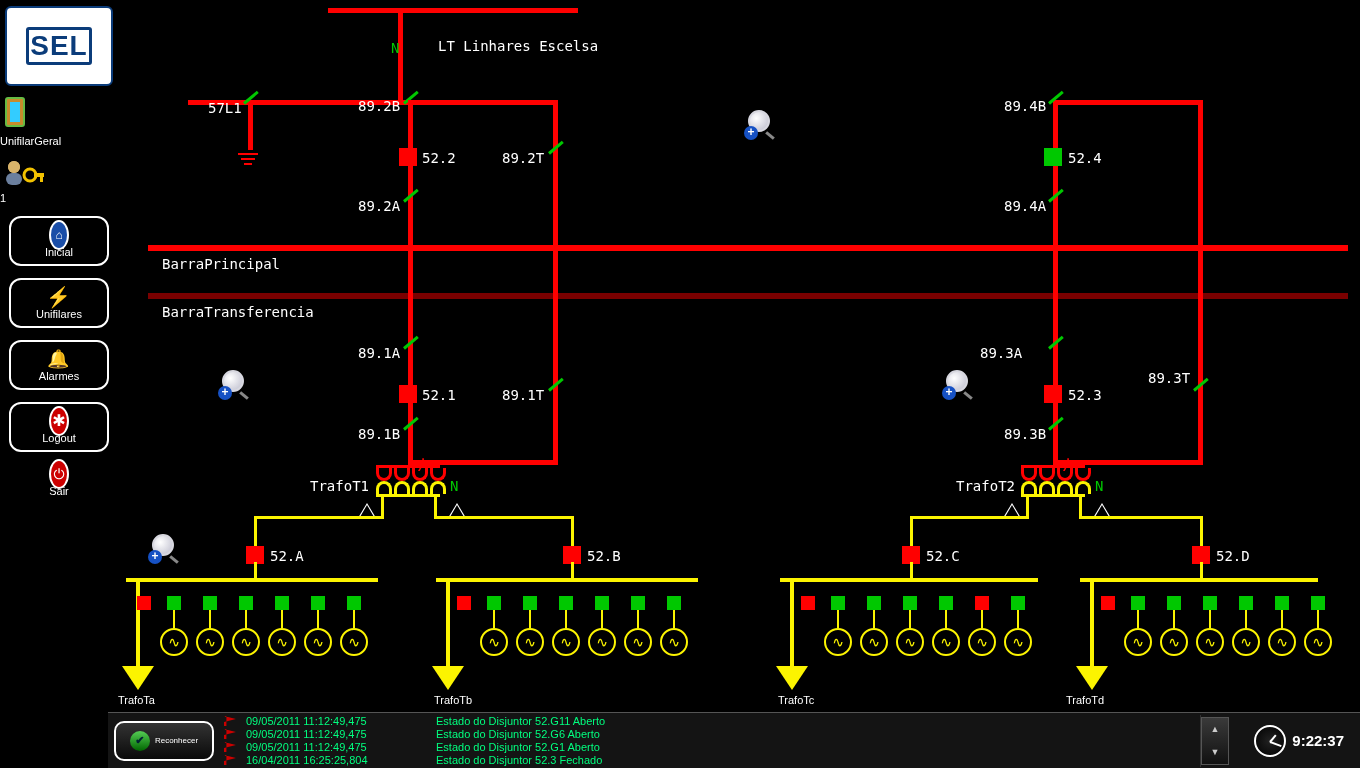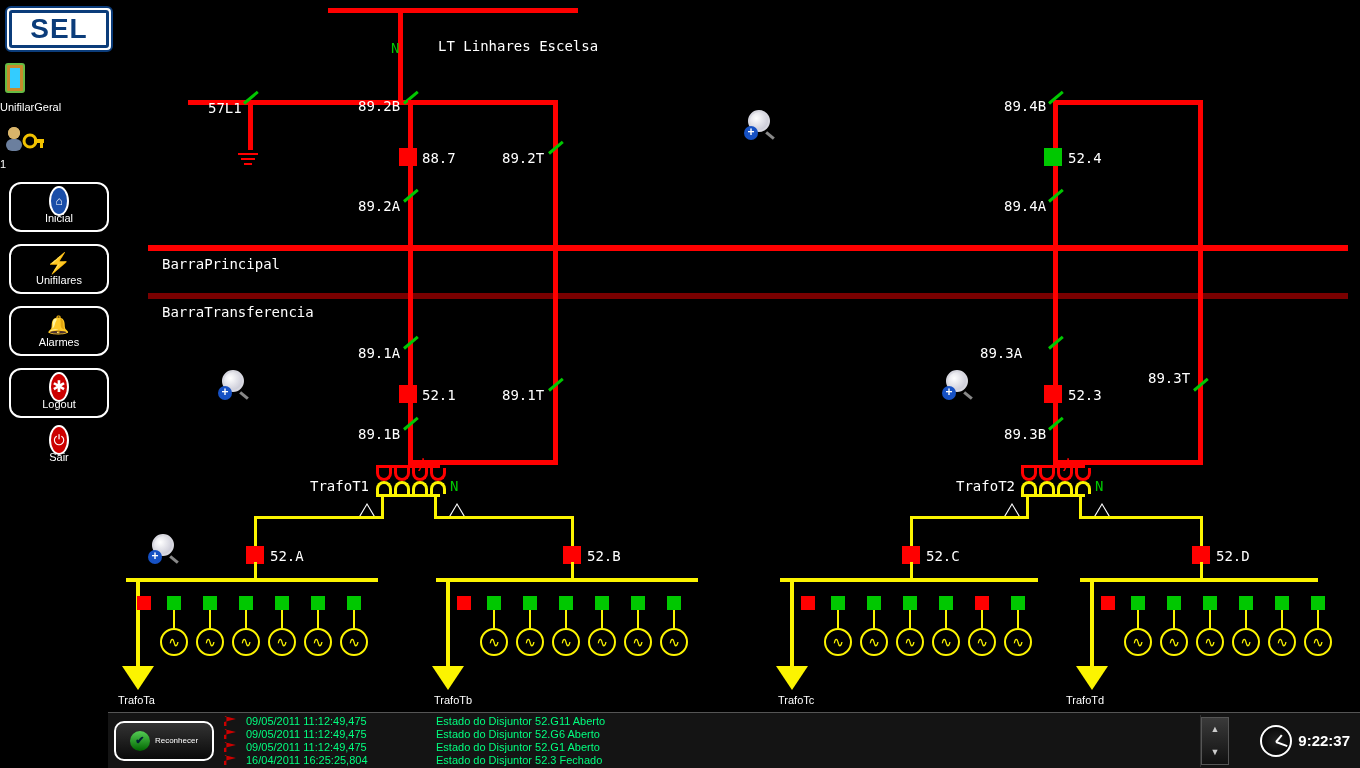--- a/index.html
+++ b/index.html
@@ -4,21 +4,21 @@
 <style>
   html,body{margin:0;padding:0;width:1360px;height:768px;background:#000;color:#fff;
     font-family:"Lucida Console",Monaco,monospace;font-size:14px;overflow:hidden}
   
   #sidebar{position:absolute;left:0;top:0;width:118px;height:768px}
   .logo{width:104px;margin:4px auto 0;display:block;background:#fff;border-radius:6px;
     text-align:center;padding:5px 0}
   .logo-sub{font:700 10px Arial;color:#2e3c7d;letter-spacing:.3px}
   .sel{width:104px;margin:6px auto 0;display:block;background:#fff;border:2px solid #0b3c7a;
     border-radius:6px;text-align:center}
-  .sel-inner{margin:2px;border:3px solid #0b3c7a;border-radius:3px;color:#0b3c7a;
+  .sel-inner{margin:19px;border:3px solid #0b3c7a;border-radius:3px;color:#0b3c7a;
     font:900 28px Arial;letter-spacing:1px}
   .side-icon{width:100%;margin-top:10px}
   .side-icon .cap{font:11px Arial;margin-top:2px}
   .navbtn{width:96px;height:46px;margin:12px auto 0;border:2px solid #fff;border-radius:12px;
     background:#000;text-align:center;position:relative;cursor:pointer;font:11px Arial;
     display:flex;flex-direction:column;align-items:center;justify-content:center;gap:1px}
   .navbtn .ico{width:20px;height:20px;display:flex;align-items:center;justify-content:center}
   .navbtn.quit{border:none;background:transparent;height:auto}
   
   .circ{width:26px;height:26px;border:2px solid #fff;border-radius:50%;
@@ -86,21 +86,21 @@
   .ack .chk{width:20px;height:20px;border-radius:50%;background:linear-gradient(#5c5,#060);
     display:flex;align-items:center;justify-content:center;color:#023;font-weight:bold}
   .alarms{flex:0 0 auto;width:980px;height:52px;overflow:hidden;border-right:1px solid #333}
   .arow{display:flex;gap:10px;align-items:center;height:13px;padding:0 4px}
   .arow .flag{width:12px;height:10px;background:#c00;clip-path:polygon(0 0,100% 30%,0 60%,0 100%,20% 100%,20% 0)}
   .arow .ts{color:#00ff7f;width:180px}
   .arow .msg{color:#00ff7f}
   .scrollbtn{width:26px;height:46px;border:1px solid #555;background:linear-gradient(#3a3a3a,#111);
     display:flex;flex-direction:column}
   .scrollbtn div{flex:1;display:flex;align-items:center;justify-content:center;color:#ccc;font-size:9px}
-  .clock{margin-left:auto;display:flex;align-items:center;gap:6px;padding-right:10px}
+  .clock{margin-left:auto;display:flex;align-items:center;gap:6px;padding-right:16px}
   .clockface{width:28px;height:28px;border:2px solid #fff;border-radius:50%;position:relative;
     background:radial-gradient(#222,#000)}
   .clockface::before,.clockface::after{content:"";position:absolute;left:50%;top:50%;
     background:#fff;transform-origin:left}
   .clockface::before{width:9px;height:2px;transform:rotate(-50deg)}
   .clockface::after{width:12px;height:2px;transform:rotate(20deg)}
   .time{font:700 15px Arial}
   
   .star{position:absolute;color:#f00;font-size:18px}
 </style>
@@ -176,21 +176,21 @@
   <div class="gnd" style="left:120px;top:150px">
     <span style="width:20px"></span>
       <span style="width:14px"></span>
       <span style="width:8px"></span>
   </div>
 
   <div class="vline" style="left:290px;top:100px;height:145px"></div>
   <div class="disc" style="left:284px;top:100px"></div>
   <span class="lbl" style="left:240px;top:98px">89.2B</span>
   <div class="sq" style="left:281px;top:148px"></div>
-  <span class="lbl" style="left:304px;top:150px">88.7</span>
+  <span class="lbl" style="left:304px;top:150px">52.2</span>
   <div class="disc" style="left:284px;top:198px"></div>
   <span class="lbl" style="left:240px;top:198px">89.2A</span>
 
   <div class="hline" style="left:290px;top:100px;width:150px"></div>
   <div class="vline" style="left:435px;top:100px;height:195px"></div>
   <div class="disc" style="left:429px;top:150px"></div>
   <span class="lbl" style="left:384px;top:150px">89.2T</span>
 
   <div class="hline" style="left:935px;top:100px;width:150px"></div>
   <div class="vline" style="left:935px;top:100px;height:145px"></div>

